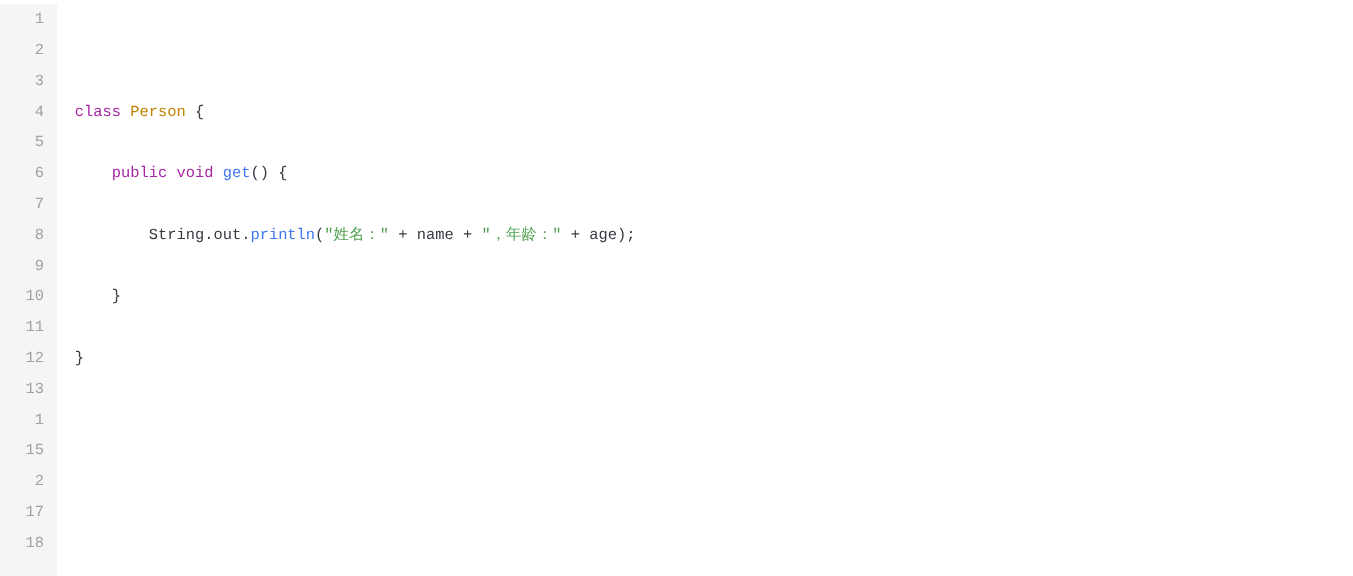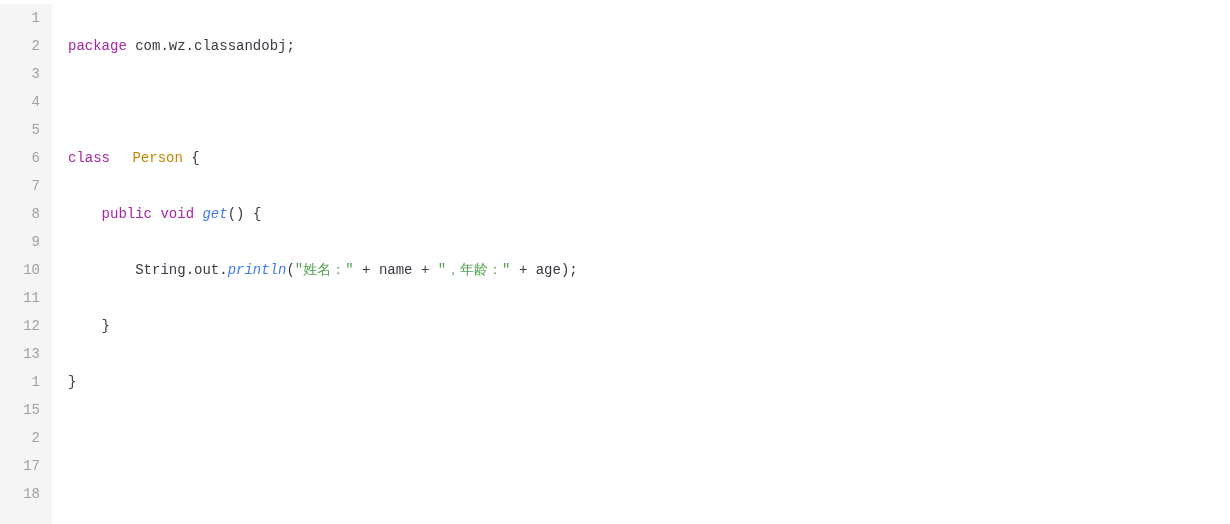--- a/index.html
+++ b/index.html
@@ -25,22 +25,22 @@
     user-select: none;
     line-height: 28px;
     min-width: 24px;
   }
   .code-area {
     padding-left: 16px;
     line-height: 28px;
     white-space: pre;
   }
   .kw { color: #a626a4; }
-  .cls { color: #c18401; margin-left: 14px; }     
-  .fn { color: #4078f2; font-style: italic; }      
+  .cls { color: #c18401; }     
+  .fn { color: #4078f2; }      
   .str { color: #50a14f; }    
   .txt { color: #383a42; }
   .ln { display:block; height:28px;}
 </style>
 </head>
 <body>
 
 <div class="code-block">
   <div class="gutter">
     <span class="ln">1</span>
@@ -56,21 +56,20 @@
     <span class="ln">11</span>
     <span class="ln">12</span>
     <span class="ln">13</span>
     <span class="ln">1</span>
     <span class="ln">15</span>
     <span class="ln">2</span>
     <span class="ln">17</span>
     <span class="ln">18</span>
   </div>
   <div class="code-area">
-<span class="ln"><span class="kw">package</span><span class="txt"> com.wz.classandobj;</span></span>
 <span class="ln"></span>
 <span class="ln"><span class="kw">class</span><span> </span><span class="cls">Person</span><span class="txt"> {</span></span>
 <span class="ln"><span>    </span><span class="kw">public</span><span> </span><span class="kw">void</span><span> </span><span class="fn">get</span><span class="txt">() {</span></span>
 <span class="ln"><span>        </span><span class="txt">String.out.</span><span class="fn">println</span><span class="txt">(</span><span class="str">"姓名："</span><span class="txt"> + name + </span><span class="str">"，年龄："</span><span class="txt"> + age);</span></span>
 <span class="ln"><span>    </span><span class="txt">}</span></span>
 <span class="ln"><span class="txt">}</span></span>
 
 
 
 

